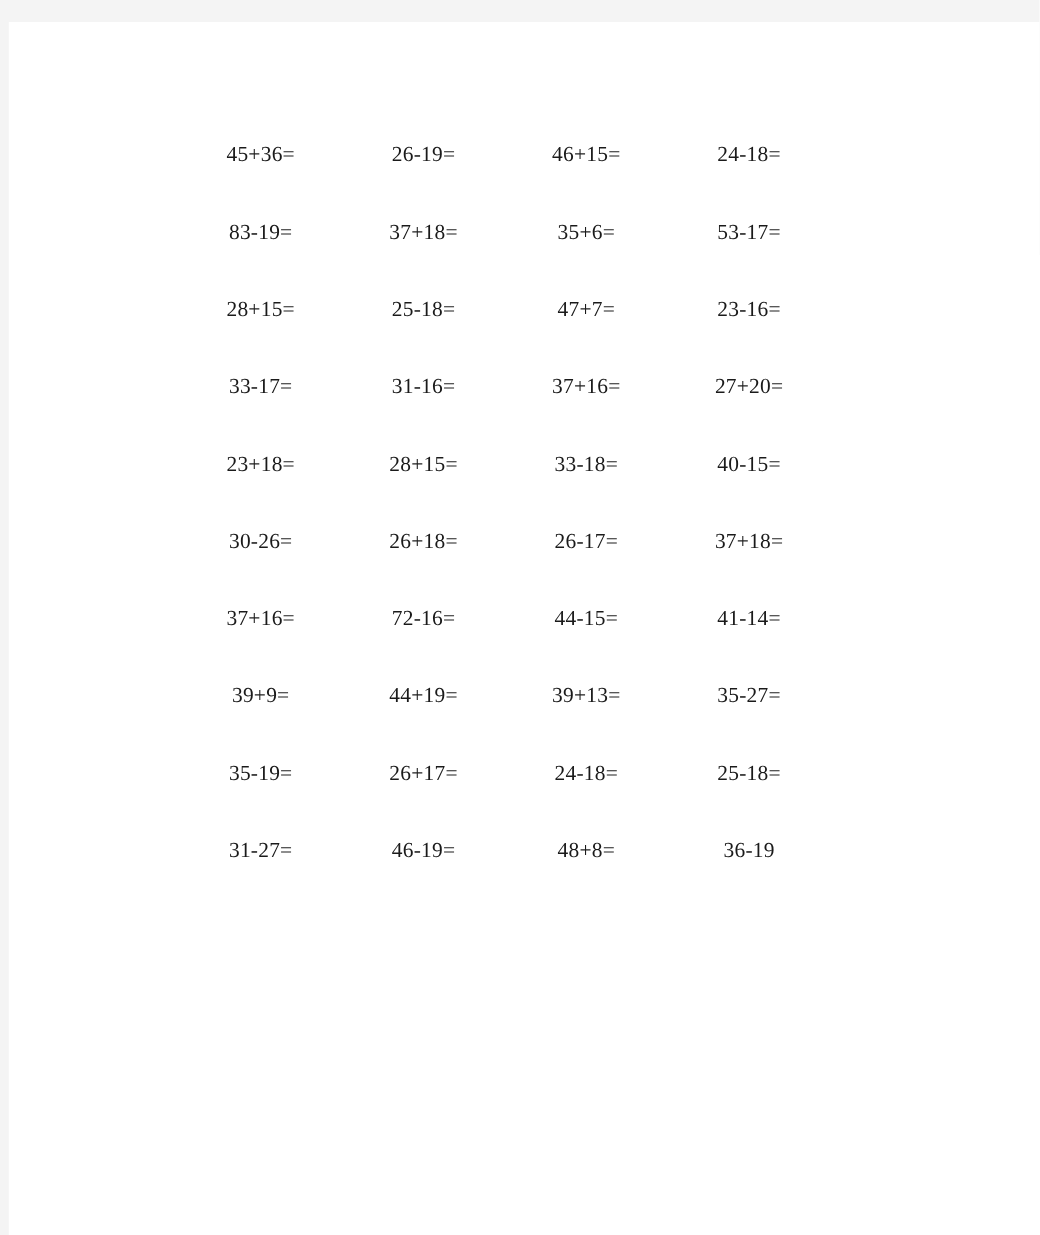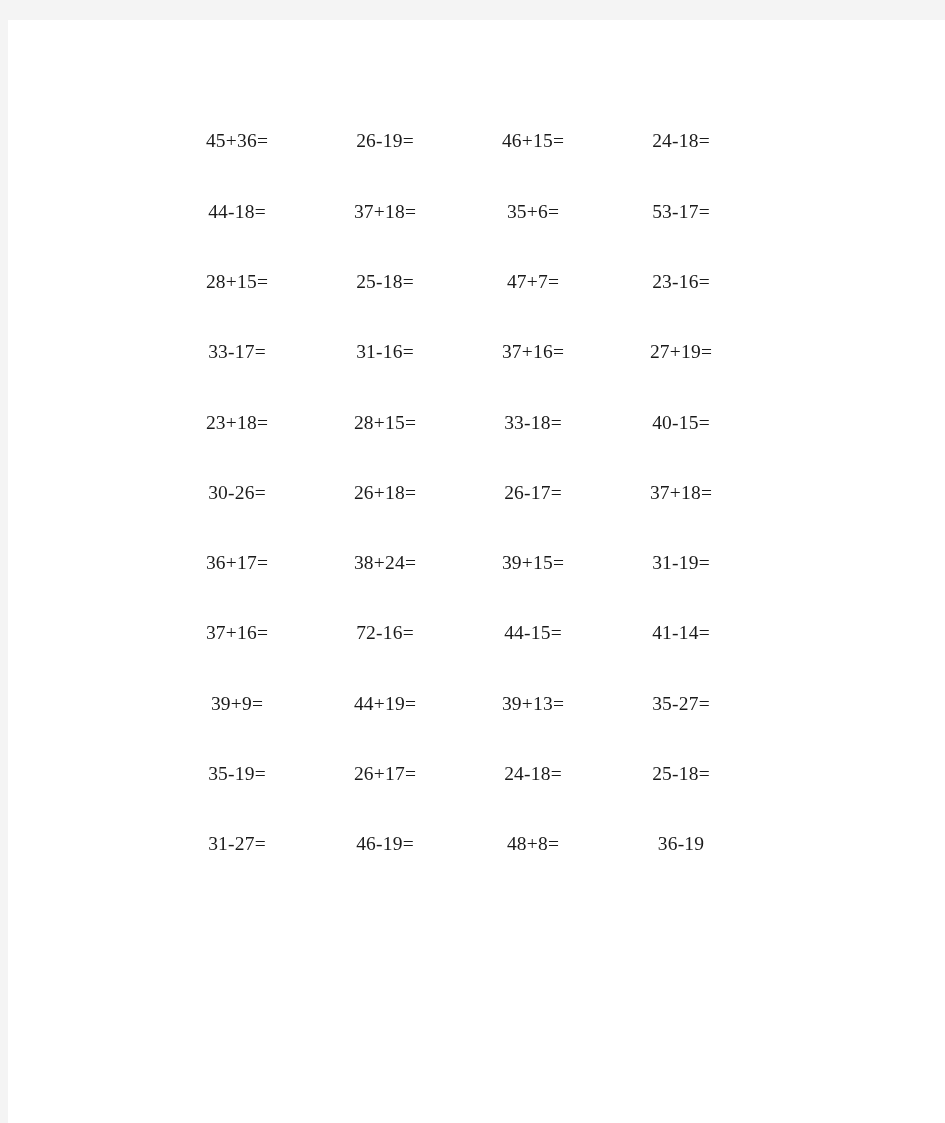--- a/index.html
+++ b/index.html
@@ -66,21 +66,21 @@
         </div>
         <div class="problem-cell">
           <span class="problem-text">46+15=</span>
         </div>
         <div class="problem-cell">
           <span class="problem-text">24-18=</span>
         </div>
       </div>
       <div class="problem-row">
         <div class="problem-cell">
-          <span class="problem-text">44-18=</span>
+          <span class="problem-text">83-19=</span>
         </div>
         <div class="problem-cell">
           <span class="problem-text">37+18=</span>
         </div>
         <div class="problem-cell">
           <span class="problem-text">35+6=</span>
         </div>
         <div class="problem-cell">
           <span class="problem-text">53-17=</span>
         </div>
@@ -103,21 +103,21 @@
         <div class="problem-cell">
           <span class="problem-text">33-17=</span>
         </div>
         <div class="problem-cell">
           <span class="problem-text">31-16=</span>
         </div>
         <div class="problem-cell">
           <span class="problem-text">37+16=</span>
         </div>
         <div class="problem-cell">
-          <span class="problem-text">27+19=</span>
+          <span class="problem-text">27+20=</span>
         </div>
       </div>
       <div class="problem-row">
         <div class="problem-cell">
           <span class="problem-text">23+18=</span>
         </div>
         <div class="problem-cell">
           <span class="problem-text">28+15=</span>
         </div>
         <div class="problem-cell">
@@ -132,34 +132,20 @@
           <span class="problem-text">30-26=</span>
         </div>
         <div class="problem-cell">
           <span class="problem-text">26+18=</span>
         </div>
         <div class="problem-cell">
           <span class="problem-text">26-17=</span>
         </div>
         <div class="problem-cell">
           <span class="problem-text">37+18=</span>
-        </div>
-      </div>
-      <div class="problem-row">
-        <div class="problem-cell">
-          <span class="problem-text">36+17=</span>
-        </div>
-        <div class="problem-cell">
-          <span class="problem-text">38+24=</span>
-        </div>
-        <div class="problem-cell">
-          <span class="problem-text">39+15=</span>
-        </div>
-        <div class="problem-cell">
-          <span class="problem-text">31-19=</span>
         </div>
       </div>
       <div class="problem-row">
         <div class="problem-cell">
           <span class="problem-text">37+16=</span>
         </div>
         <div class="problem-cell">
           <span class="problem-text">72-16=</span>
         </div>
         <div class="problem-cell">

